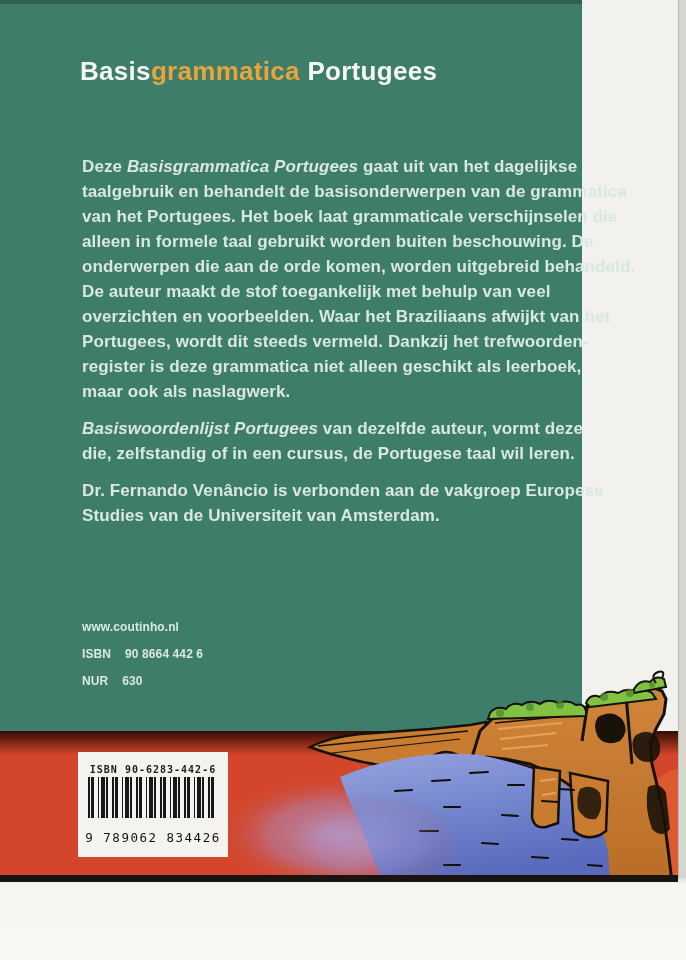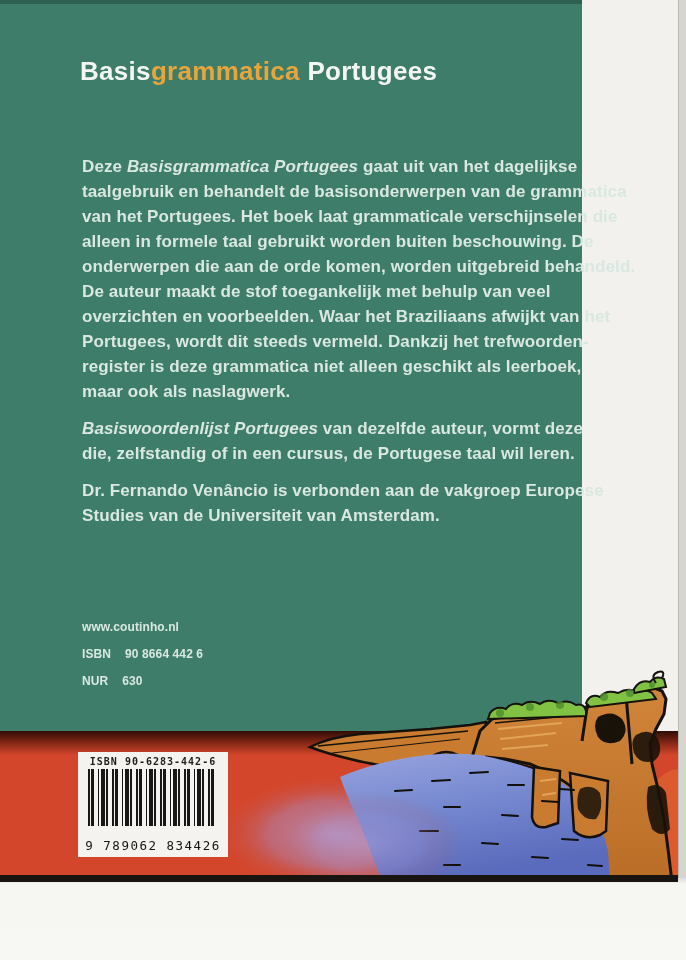--- a/index.html
+++ b/index.html
@@ -44,21 +44,21 @@
   .meta{
     position:absolute;left:82px;top:604px;
     font-size:12px;line-height:27px;letter-spacing:.1px;
     color:var(--text-light,#d9e8e0);z-index:3;margin-top:6px;
   }
   .meta .val{margin-left:14px;}
   .barcode{
     position:absolute;left:78px;top:748px;width:150px;height:105px;
     background:var(--barcode-bg,#f4f3ef);z-index:5;
     display:flex;flex-direction:column;align-items:center;
-    padding:4px 6px;box-sizing:border-box;
+    padding:12px 6px;box-sizing:border-box;
   }
   .bc-header{
     font-family:"DejaVu Sans Mono","Liberation Mono",monospace;
     font-size:10px;font-weight:bold;letter-spacing:1px;color:#1d1d1d;white-space:nowrap;
   }
   .bc-bars{
     width:130px;height:62px;margin-top:2px;
     background:repeating-linear-gradient(90deg,
       #171717 0 2px,#f4f3ef 2px 3px,
       #171717 3px 6px,#f4f3ef 6px 10px,

